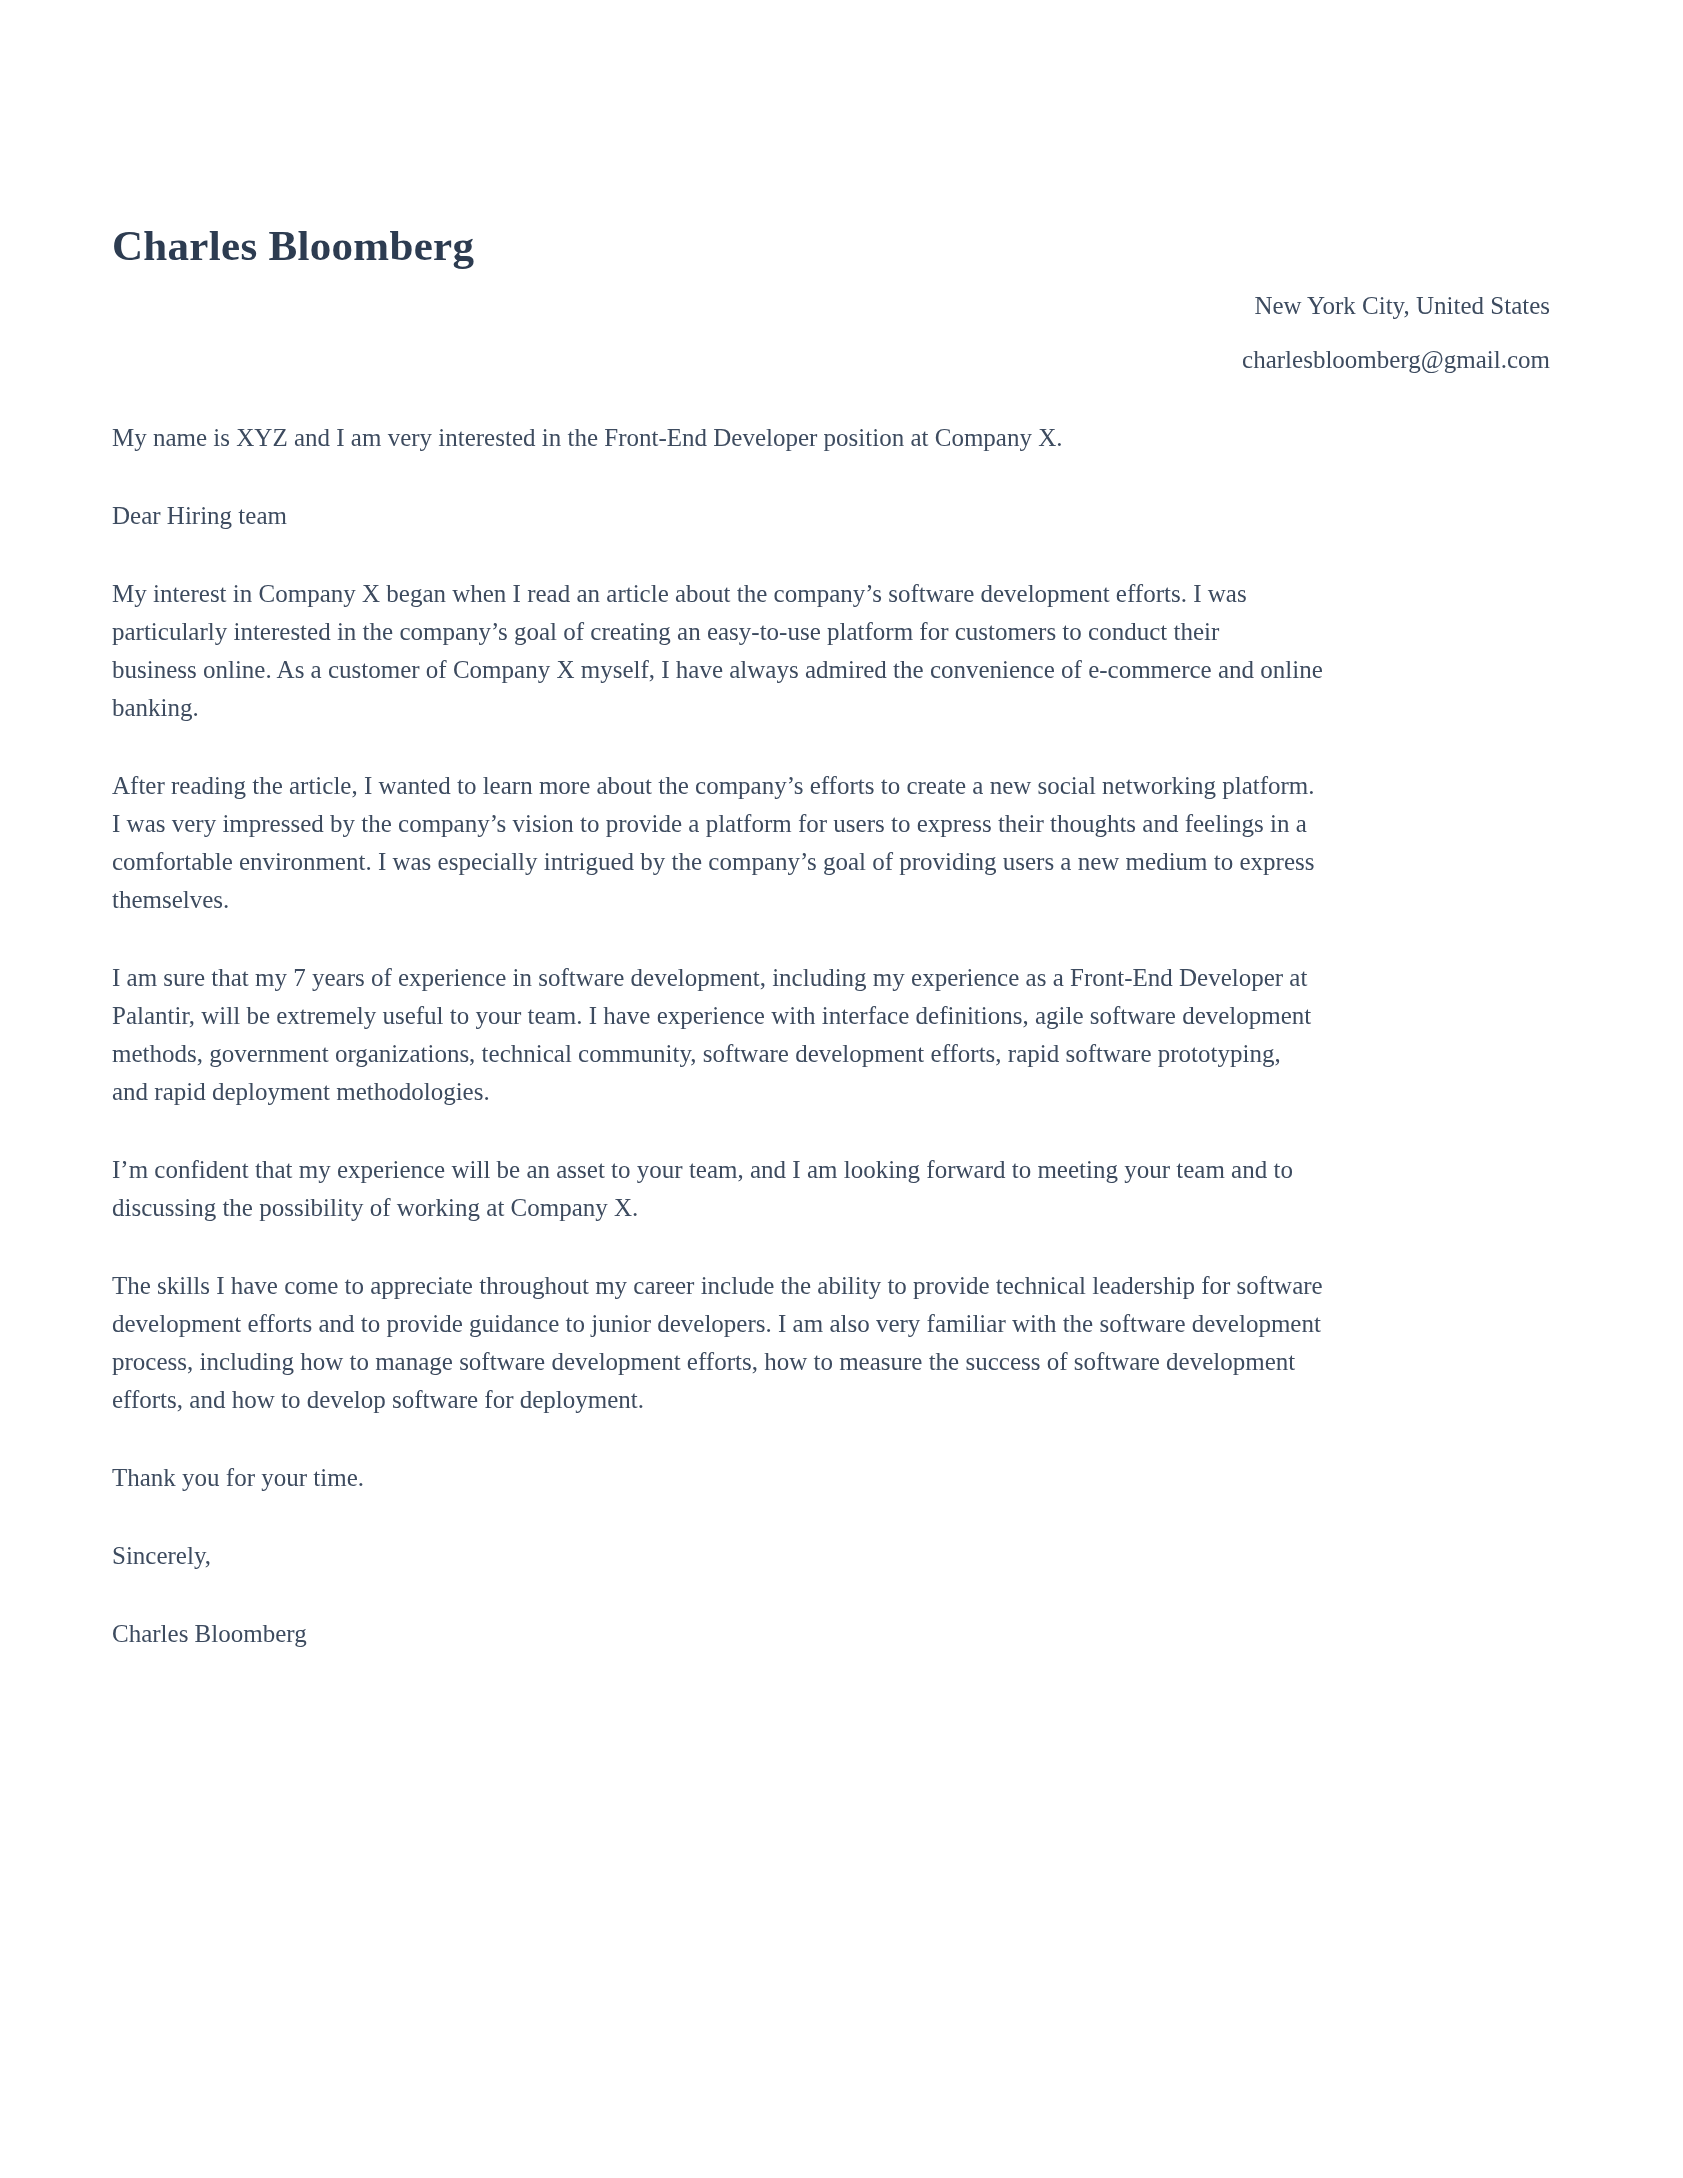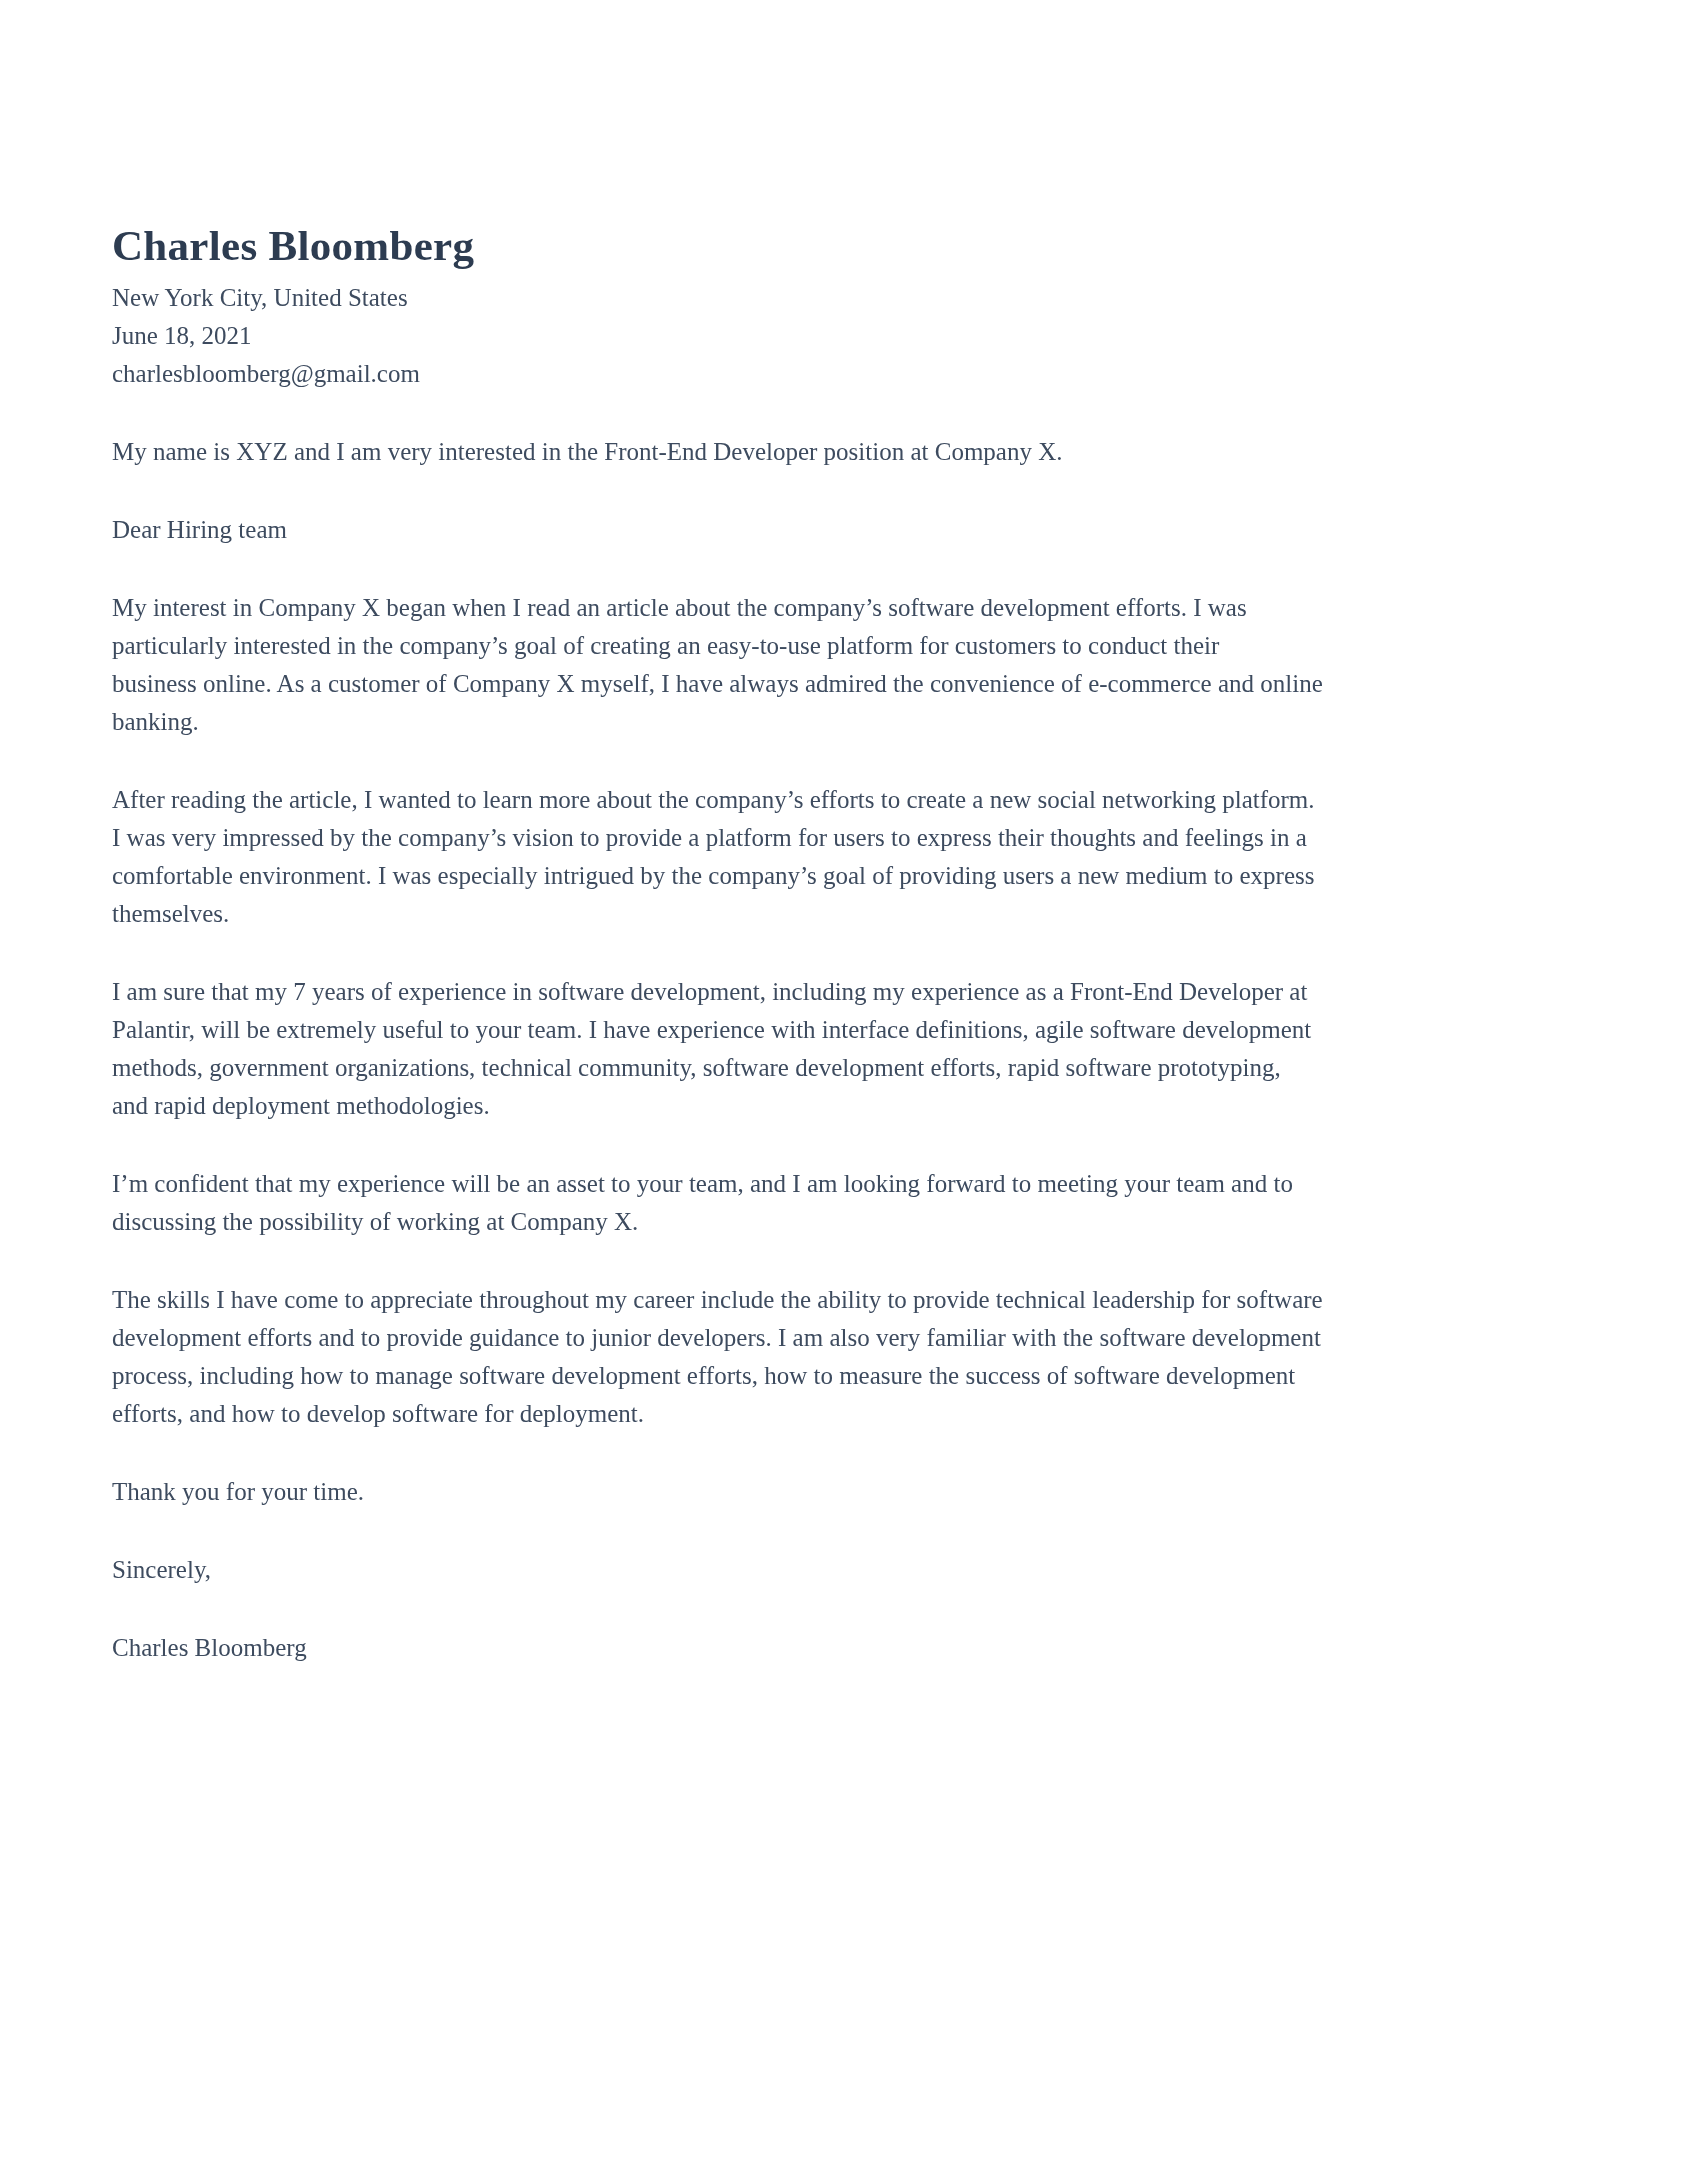--- a/index.html
+++ b/index.html
@@ -22,38 +22,37 @@
   h1.sender-name{
     margin:0 0 8px 0;
     font-family:"Liberation Serif","DejaVu Serif",serif;
     font-weight:700;
     font-size:43px;
     line-height:51px;
     letter-spacing:0.3px;
     color:var(--heading);
   }
   .contact{margin:0 0 40px 0;}
-  .contact .line{margin:0;}
+  .contact .line{margin:16px;text-align:right;}
   p.para{
     margin:0 0 40px 0;
     white-space:pre-line;
     color:var(--body);
   }
   p.para:last-child{margin-bottom:0;}
 </style>
 </head>
 <body>
 
 <div class="page">
 
   <h1 class="sender-name">Charles Bloomberg</h1>
 
   <div class="contact">
     <div class="line">New York City, United States</div>
-    <div class="line">June 18, 2021</div>
     <div class="line">charlesbloomberg@gmail.com</div>
   </div>
 
 
   <p class="para">My name is XYZ and I am very interested in the Front-End Developer position at Company X.</p>
 
   <p class="para">Dear Hiring team</p>
   <p class="para">My interest in Company X began when I read an article about the company’s software development efforts. I was
 particularly interested in the company’s goal of creating an easy-to-use platform for customers to conduct their
 business online. As a customer of Company X myself, I have always admired the convenience of e-commerce and online

